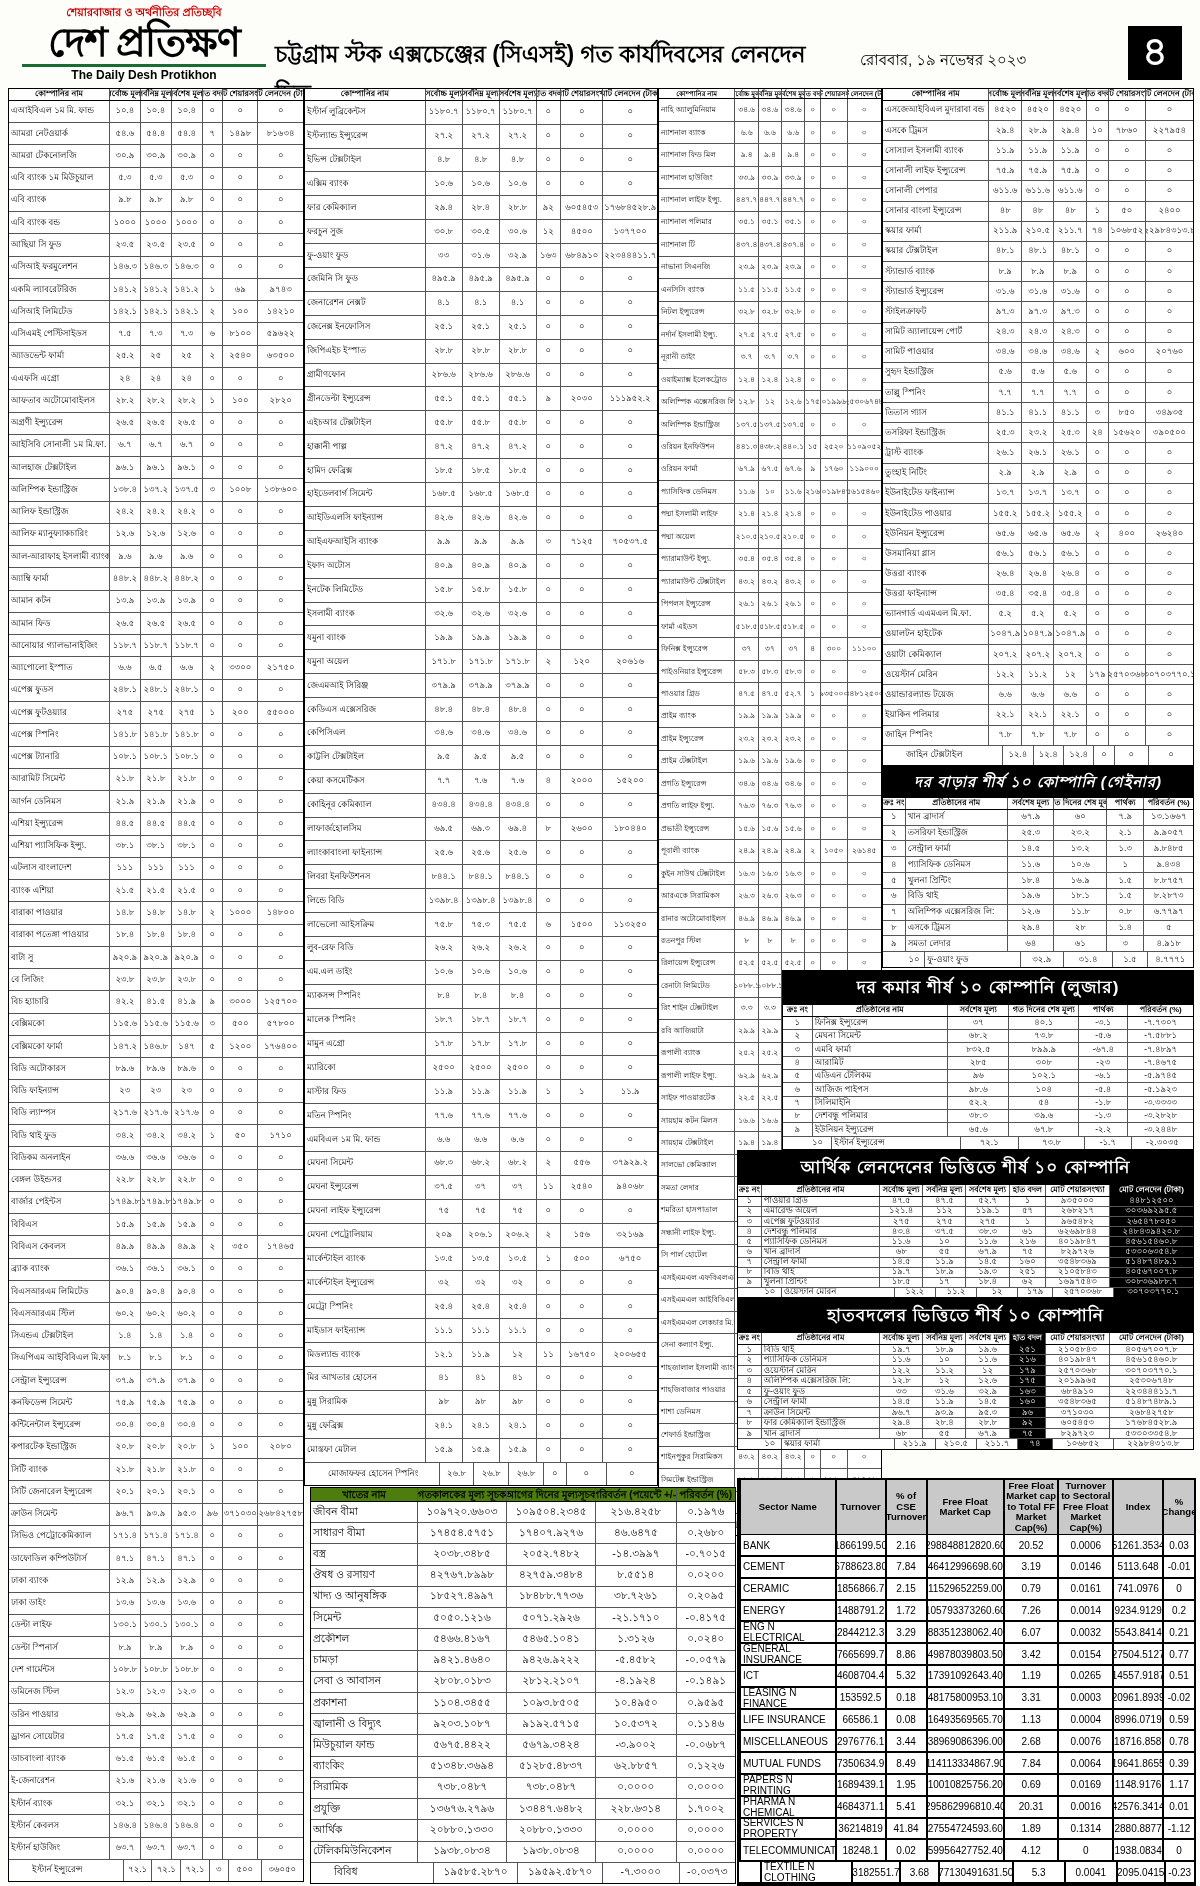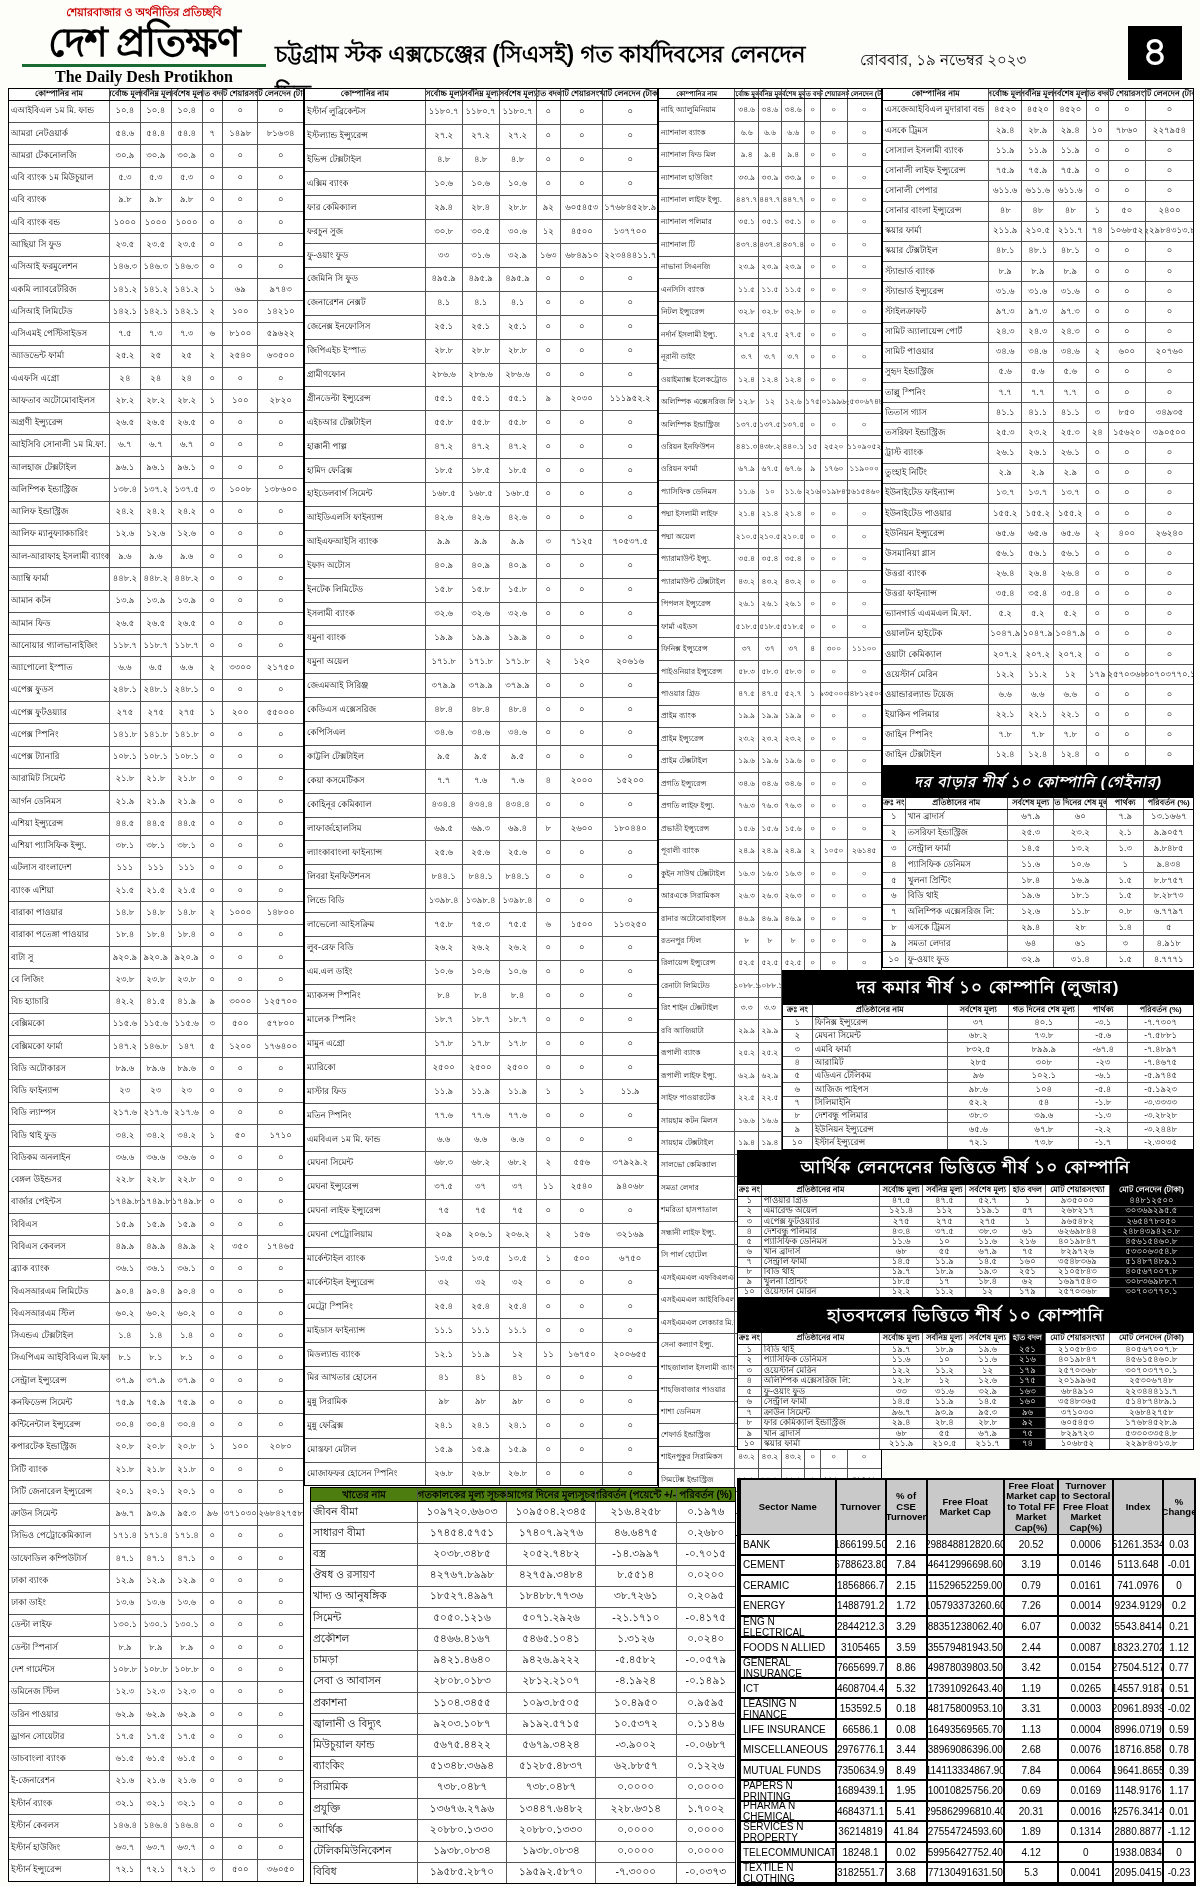--- a/index.html
+++ b/index.html
@@ -5,34 +5,34 @@
   html,body{margin:0;padding:0;background:#d8d8d0;}
   .page{position:relative;width:1200px;height:1886px;margin:0 auto;background:#fdfdfa;color:#000;
         font-family:"Liberation Sans","DejaVu Sans",sans-serif;overflow:hidden;}
   
   .masthead{position:absolute;left:0;top:0;width:1200px;height:86px;}
   .mh-left{position:absolute;left:14px;top:4px;width:260px;text-align:center;}
   .tagline{color:#cc0000;font-weight:bold;font-size:11px;}
   .paper-name{font-size:40px;font-weight:bold;letter-spacing:-1px;line-height:1.0;
               font-family:"Liberation Serif","DejaVu Serif",serif;}
   .paper-rule{height:3px;background:#1a6b33;margin:1px 8px;}
-  .paper-sub{font-size:16px;font-weight:bold;font-family:Liberation Serif, serif;}
+  .paper-sub{font-size:12px;font-weight:bold;font-family:Liberation Sans, sans-serif;}
   .page-title{position:absolute;left:275px;top:36px;width:570px;font-size:23px;font-weight:bold;}
   .date-line{position:absolute;left:860px;top:48px;width:260px;font-size:15px;}
   .page-num{position:absolute;left:1128px;top:26px;width:54px;height:54px;background:#000;color:#fff;
             font-size:40px;font-weight:bold;display:flex;align-items:center;justify-content:center;}
   
   .ftable{position:absolute;border:1px solid #000;display:flex;flex-direction:column;
           background:#fff;overflow:hidden;font-size:8.5px;}
   .thead{display:flex;border-bottom:1px solid #000;font-weight:bold;text-align:center;
          align-items:stretch;background:#fff;}
   .thead .c{display:flex;align-items:center;justify-content:center;padding:1px;line-height:1.1;font-size:8px;}
   .tbody{display:flex;flex-direction:column;flex:1 1 auto;}
   .trow{display:flex;flex:1 1 0;border-bottom:1px solid #555;align-items:stretch;min-height:0;}
-  .trow:last-child{border-bottom:none;}
+  .trow:last-child{border-bottom:none;padding-left:21px;}
   .c{box-sizing:border-box;border-left:1px solid #555;padding:0 2px;display:flex;align-items:center;
      justify-content:center;overflow:hidden;white-space:nowrap;}
   .c:first-child{border-left:none;}
   .c.name{justify-content:flex-start;}
   .titlebar{background:#000;color:#fff;font-weight:bold;text-align:center;font-size:20px;
             padding:3px 0;letter-spacing:1px;}
   
   .t-stock .c:nth-child(1){width:34%;}
   .t-stock .c:nth-child(2),.t-stock .c:nth-child(3),.t-stock .c:nth-child(4){width:10.5%;}
   .t-stock .c:nth-child(5){width:7%;}
@@ -2741,30 +2741,20 @@
           <div class="c name">ENG N ELECTRICAL</div>
           <div class="c">2844212.3</div>
           <div class="c">3.29</div>
           <div class="c">88351238062.40</div>
           <div class="c">6.07</div>
           <div class="c">0.0032</div>
           <div class="c">5543.8414</div>
           <div class="c">0.21</div>
         </div>
         <div class="trow">
-          <div class="c name">FOODS N ALLIED</div>
-          <div class="c">3105465</div>
-          <div class="c">3.59</div>
-          <div class="c">35579481943.50</div>
-          <div class="c">2.44</div>
-          <div class="c">0.0087</div>
-          <div class="c">18323.2702</div>
-          <div class="c">1.12</div>
-        </div>
-        <div class="trow">
           <div class="c name">GENERAL INSURANCE</div>
           <div class="c">7665699.7</div>
           <div class="c">8.86</div>
           <div class="c">49878039803.50</div>
           <div class="c">3.42</div>
           <div class="c">0.0154</div>
           <div class="c">27504.5127</div>
           <div class="c">0.77</div>
         </div>
         <div class="trow">

